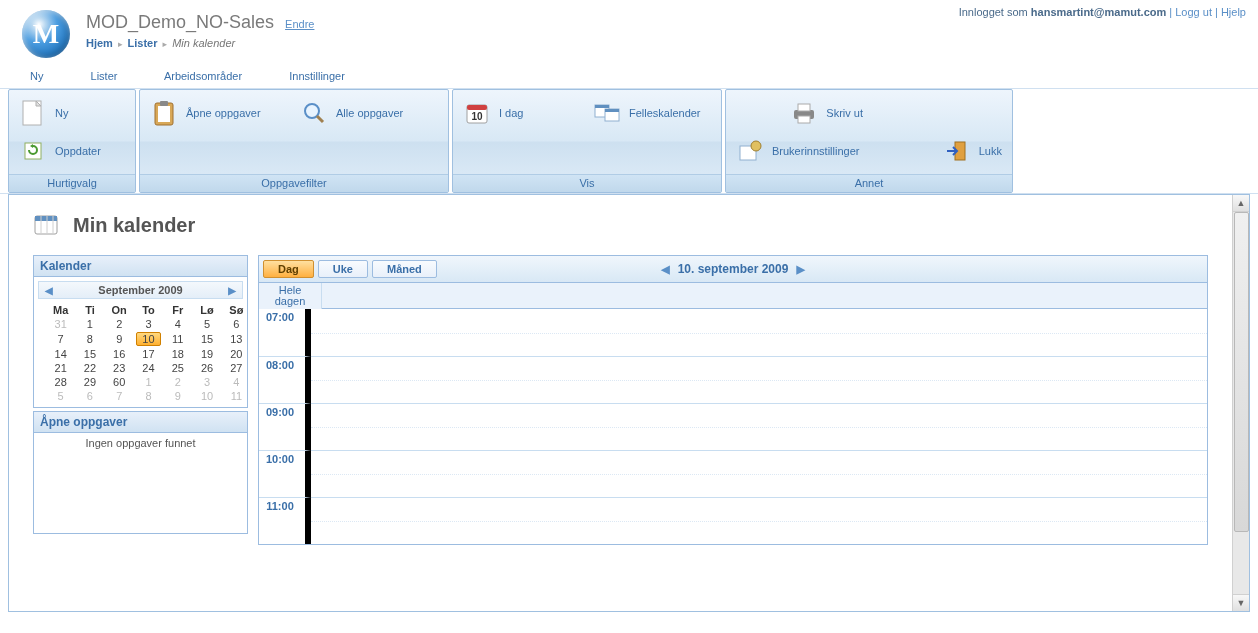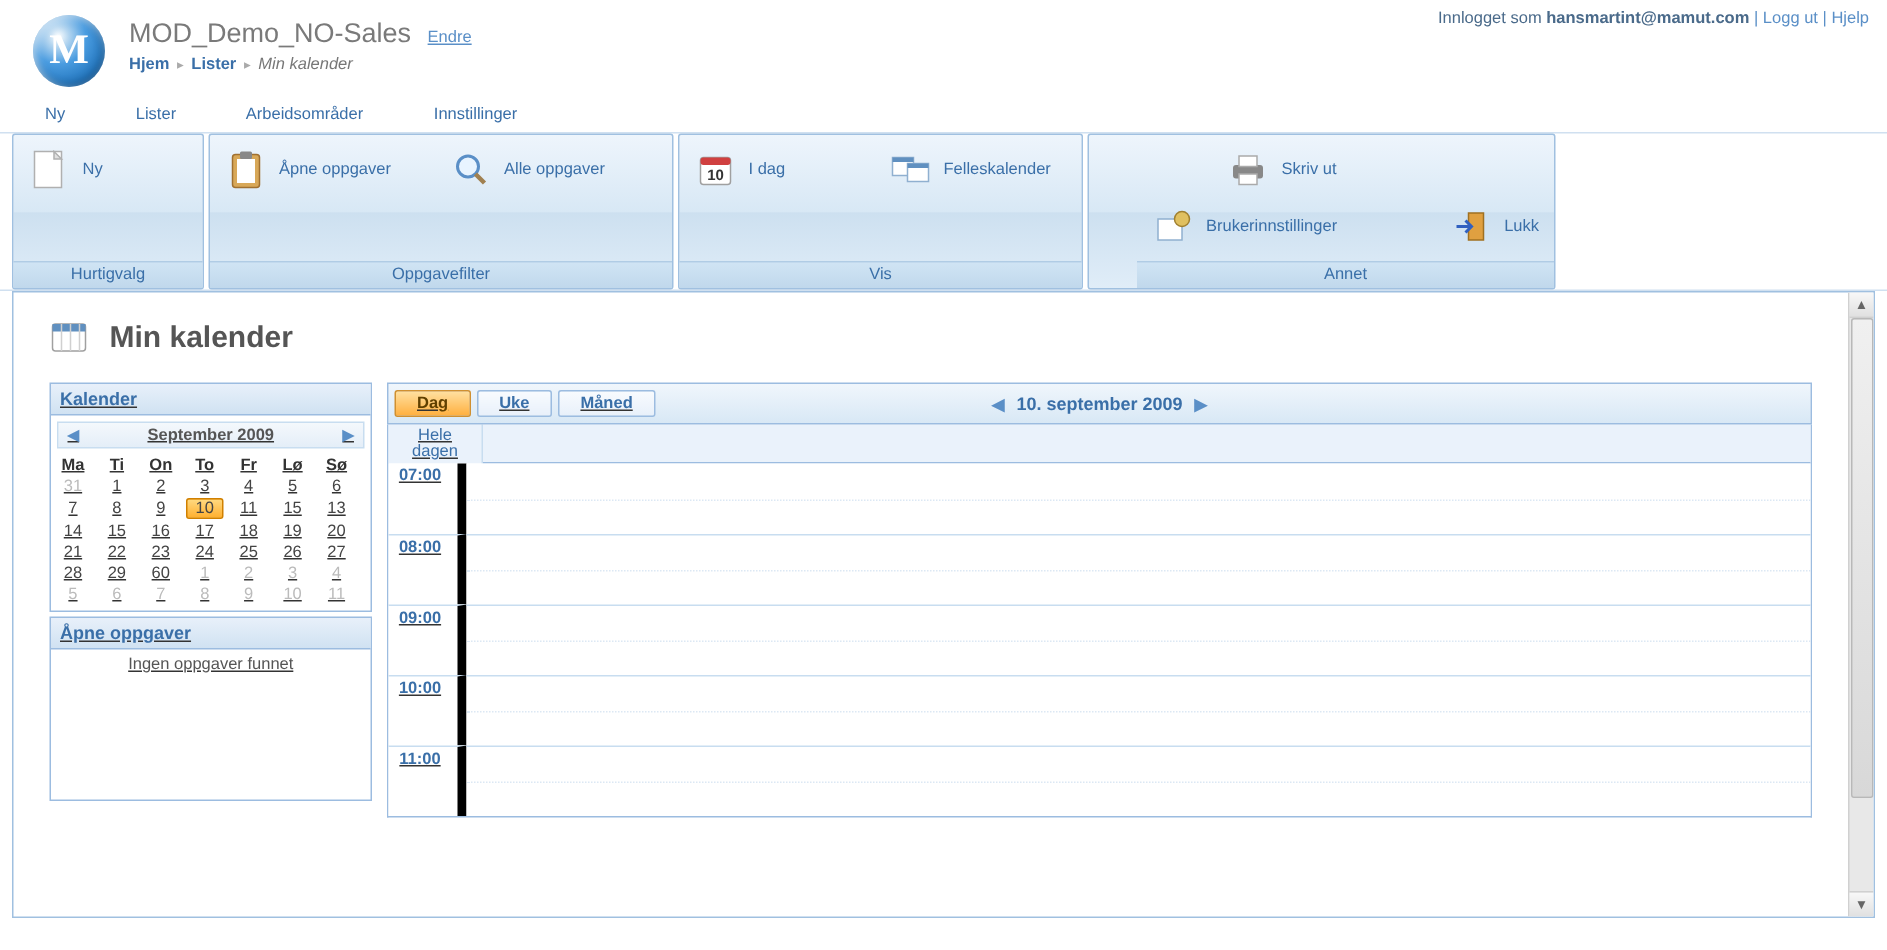--- a/index.html
+++ b/index.html
@@ -22,48 +22,48 @@
 .breadcrumb .arrow { color: #aaa; font-size: 9px; margin: 0 2px; }
 
 .main-menu { padding: 4px 0 6px 30px; font-size: 11px; }
 .main-menu span { color: #3a6fa8; margin-right: 44px; cursor: pointer; }
 
 .ribbon { display: flex; gap: 3px; padding: 0 8px; border-top: 1px solid #d0e0f0; border-bottom: 1px solid #d0e0f0; background: #fff; }
 .ribbon-group { border: 1px solid #a0c0e0; border-radius: 2px; background: linear-gradient(to bottom, #eef5fc 0%, #d8e8f5 50%, #cde0f0 51%, #e0edf8 100%); display: flex; flex-direction: column; }
 .ribbon-group.g1 { width: 128px; }
 .ribbon-group.g2 { width: 310px; }
 .ribbon-group.g3 { width: 270px; }
-.ribbon-group.g4 { width: 312px; padding-left: 32px; }
+.ribbon-group.g4 { width: 288px; }
 .ribbon-body { flex: 1; display: flex; flex-wrap: wrap; align-content: flex-start; padding: 4px 4px; }
 .ribbon-footer { text-align: center; padding: 2px 0 3px; font-size: 11px; color: #3a6fa8; background: linear-gradient(to bottom, #d0e4f4, #c0d8ec); border-top: 1px solid #b0cce5; }
 .ribbon-btn { display: flex; align-items: center; gap: 8px; padding: 4px 6px; cursor: pointer; color: #3a6fa8; width: 100%; height: 38px; }
 .ribbon-btn.half { width: 50%; }
 .ribbon-icon { width: 28px; height: 28px; display: flex; align-items: center; justify-content: center; flex-shrink: 0; }
 
 .content-wrap { border: 1px solid #a0c0e0; margin: 0 8px 8px 8px; height: 418px; position: relative; background: #fff; overflow: hidden; }
 .scroll-v { position: absolute; right: 0; top: 0; bottom: 0; width: 17px; background: #e8e8e8; border-left: 1px solid #d0d0d0; }
 .scroll-btn { height: 17px; background: linear-gradient(#f8f8f8,#e0e0e0); border-bottom: 1px solid #d0d0d0; display:flex; align-items:center; justify-content:center; font-size:9px; color:#666; }
 .scroll-btn.bot { position:absolute; bottom:0; width:100%; border-top:1px solid #d0d0d0; border-bottom:none; }
 .scroll-thumb { position:absolute; top:17px; width:15px; left:1px; height:320px; background: linear-gradient(#f0f0f0,#d8d8d8); border:1px solid #b8b8b8; border-radius:2px; }
 
 .content-inner { padding: 18px 24px 0 24px; margin-right: 17px; }
 .page-title { display: flex; align-items: center; gap: 12px; margin-bottom: 18px; }
 .page-title .icon { width: 28px; height: 24px; }
 .page-title h1 { font-size: 20px; font-weight: bold; color: #555; }
 
-.cols { display: flex; gap: 10px; text-decoration: underline; }
+.cols { display: flex; gap: 10px; }
 .left-col { width: 215px; flex-shrink: 0; }
 .right-col { flex: 1; }
 
 .panel { border: 1px solid #9cbce0; margin-bottom: 3px; background: #fff; }
 .panel-header { background: linear-gradient(#e8f0fa, #d0e2f2); padding: 3px 6px; font-size: 12px; font-weight: bold; color: #3a6fa8; border-bottom: 1px solid #9cbce0; }
 
 .mini-cal-nav { display: flex; align-items: center; justify-content: space-between; background: linear-gradient(#f4f8fc,#e4eef8); border: 1px solid #c8ddf0; margin: 4px; padding: 2px 6px; font-size: 11px; font-weight: bold; color: #555; }
 .mini-cal-nav .nav-arrow { color: #5a8fc7; cursor: pointer; font-size: 10px; }
-.mini-cal-table { width: calc(100% - 8px); margin: 0 0 4px; border-collapse: collapse; font-size: 11px; }
+.mini-cal-table { width: calc(100% - 8px); margin: 0 12px 4px; border-collapse: collapse; font-size: 11px; }
 .mini-cal-table th, .mini-cal-table td { text-align: center; padding: 1px 0; width: 14.28%; }
 .mini-cal-table th { font-weight: bold; color: #333; }
 .mini-cal-table td { color: #444; cursor: pointer; }
 .mini-cal-table td.other { color: #bbb; }
 .mini-cal-table td.today span { background: linear-gradient(#ffd980,#ffb030); border: 1px solid #d08000; border-radius: 2px; padding: 0 5px; display: inline-block; }
 
 .open-tasks-body { padding: 4px 6px; color: #555; font-size: 11px; height: 100px; text-align: center; }
 
 .view-bar { display: flex; align-items: center; border: 1px solid #9cbce0; background: linear-gradient(#f0f6fc,#d8e8f5); padding: 3px 4px; position: relative; height: 28px; }
 .view-tabs { display: flex; gap: 4px; }
@@ -126,20 +126,30 @@
   <div class="ribbon-group g1">
     <div class="ribbon-body">
       <div class="ribbon-btn">
         <div class="ribbon-icon">
           <svg width="22" height="26" viewBox="0 0 22 26">
               <rect x="1" y="1" width="18" height="24" fill="#fff" stroke="#b0b0b0"></rect>
               <path d="M14 1 L19 6 L14 6 Z" fill="#e0e0e0" stroke="#b0b0b0"></path>
             </svg>
         </div>
         <span>Ny</span>
+      </div>
+      <div class="ribbon-btn">
+        <div class="ribbon-icon">
+          <svg width="22" height="22" viewBox="0 0 22 22">
+              <rect x="3" y="3" width="16" height="16" fill="#fff" stroke="#90b060"></rect>
+              <path d="M11 6 A4 4 0 1 1 7 10" fill="none" stroke="#4a9a30" stroke-width="2"></path>
+              <path d="M11 4 L11 8 L8 6 Z" fill="#4a9a30"></path>
+            </svg>
+        </div>
+        <span>Oppdater</span>
       </div>
     </div>
     <div class="ribbon-footer">Hurtigvalg</div>
   </div>
 
   <div class="ribbon-group g2">
     <div class="ribbon-body">
       <div class="ribbon-btn half">
         <div class="ribbon-icon">
           <svg width="22" height="26" viewBox="0 0 22 26">

